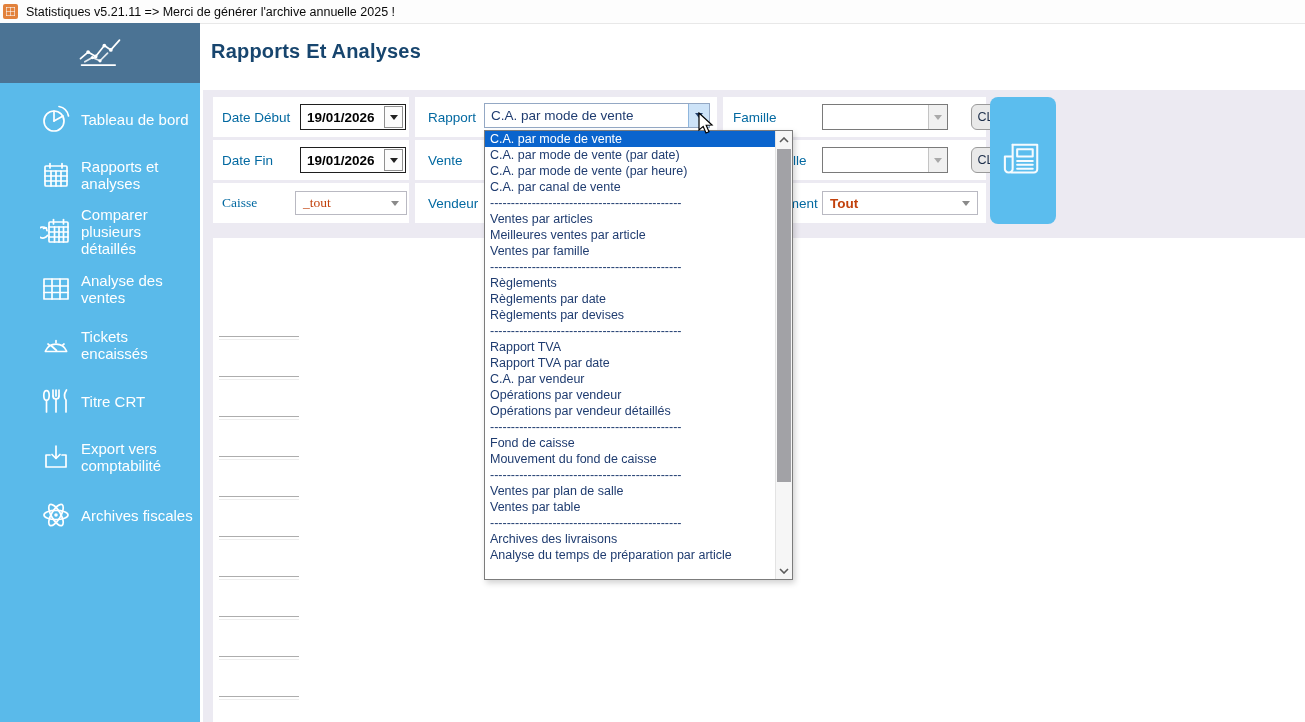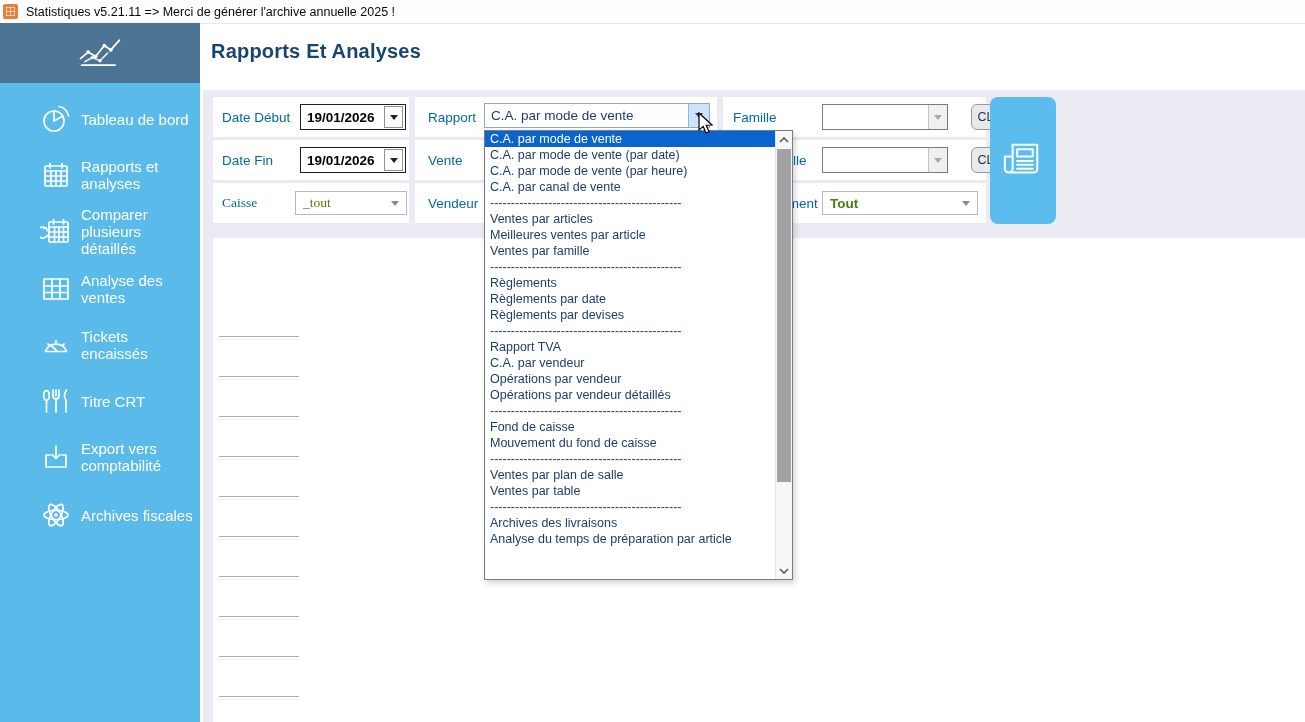--- a/index.html
+++ b/index.html
@@ -37,21 +37,21 @@
   .datefield{position:absolute;top:7px;height:26px;width:106px;box-sizing:border-box;
              border:1px solid #1f1f1f;background:#fff;display:flex;align-items:center;}
   .datefield .val{flex:1;padding-left:6px;font-size:13.5px;font-weight:600;color:#000;}
   .datefield .btn{width:17px;height:20px;margin-right:2px;border:1px solid #919191;background:#fcfcfc;
                   display:flex;align-items:center;justify-content:center;}
   .tri{width:0;height:0;border-left:4px solid transparent;border-right:4px solid transparent;
        border-top:5px solid #222;}
   
   .flatcombo{position:absolute;top:8px;height:24px;box-sizing:border-box;border:1px solid #b9b9c2;
              background:#fff;display:flex;align-items:center;}
-  .flatcombo .val{flex:1;padding-left:7px;font-size:13.5px;color:#4d7c0f;}
+  .flatcombo .val{flex:1;padding-left:7px;font-size:13.5px;color:#c2410c;}
   .flatcombo .tri{border-top-color:#8a8a8a;margin-right:7px;}
   
   .rcombo{position:absolute;left:69px;top:6px;width:226px;height:25px;box-sizing:border-box;
           border:1px solid #94a8c4;background:#fff;display:flex;align-items:center;}
   .rcombo .val{flex:1;padding-left:6px;font-size:13.5px;color:#1F3C70;white-space:nowrap;}
   .rcombo .btn{width:20px;height:23px;background:#cde3f8;border-left:1px solid #8fb6dd;
                display:flex;align-items:center;justify-content:center;}
   .rcombo .tri{border-top-color:#26436F;}
   
   .scombo{position:absolute;top:7px;height:26px;box-sizing:border-box;border:1px solid #7a7a7a;
@@ -320,20 +320,21 @@
         <div class="dd-sep">----------------------------------------------</div>
         <div class="dd-item">Ventes par articles</div>
         <div class="dd-item">Meilleures ventes par article</div>
         <div class="dd-item">Ventes par famille</div>
         <div class="dd-sep">----------------------------------------------</div>
         <div class="dd-item">Règlements</div>
         <div class="dd-item">Règlements par date</div>
         <div class="dd-item">Règlements par devises</div>
         <div class="dd-sep">----------------------------------------------</div>
         <div class="dd-item">Rapport TVA</div>
+        <div class="dd-item">Rapport TVA par date</div>
         <div class="dd-item">C.A. par vendeur</div>
         <div class="dd-item">Opérations par vendeur</div>
         <div class="dd-item">Opérations par vendeur détaillés</div>
         <div class="dd-sep">----------------------------------------------</div>
         <div class="dd-item">Fond de caisse</div>
         <div class="dd-item">Mouvement du fond de caisse</div>
         <div class="dd-sep">----------------------------------------------</div>
         <div class="dd-item">Ventes par plan de salle</div>
         <div class="dd-item">Ventes par table</div>
         <div class="dd-sep">----------------------------------------------</div>

